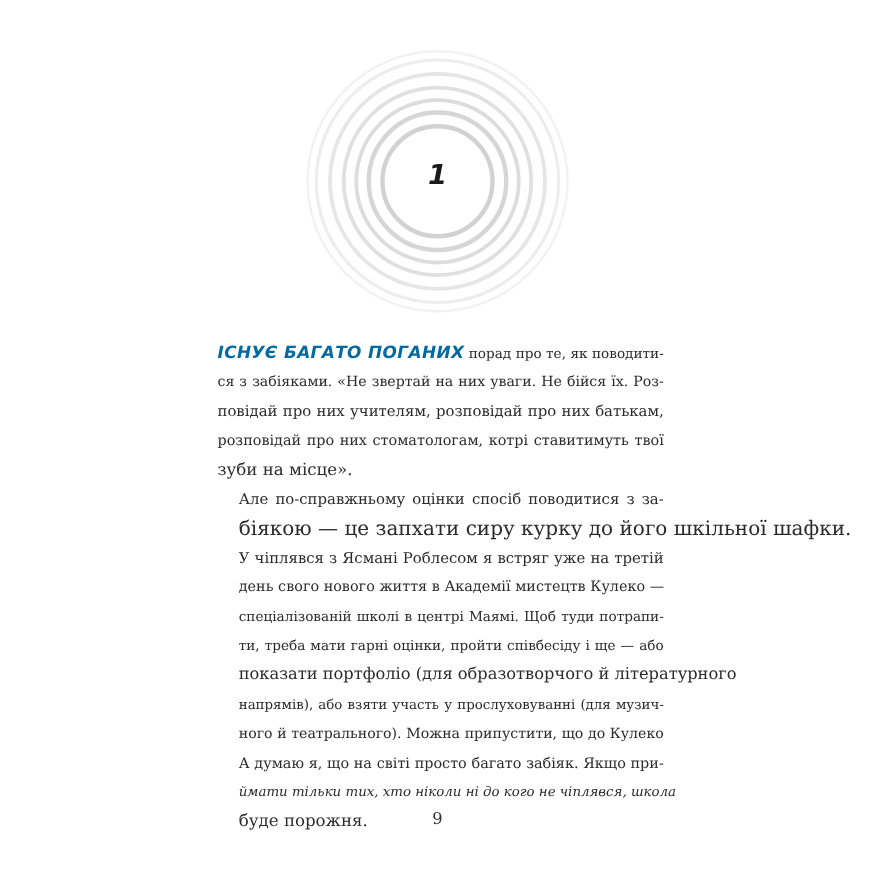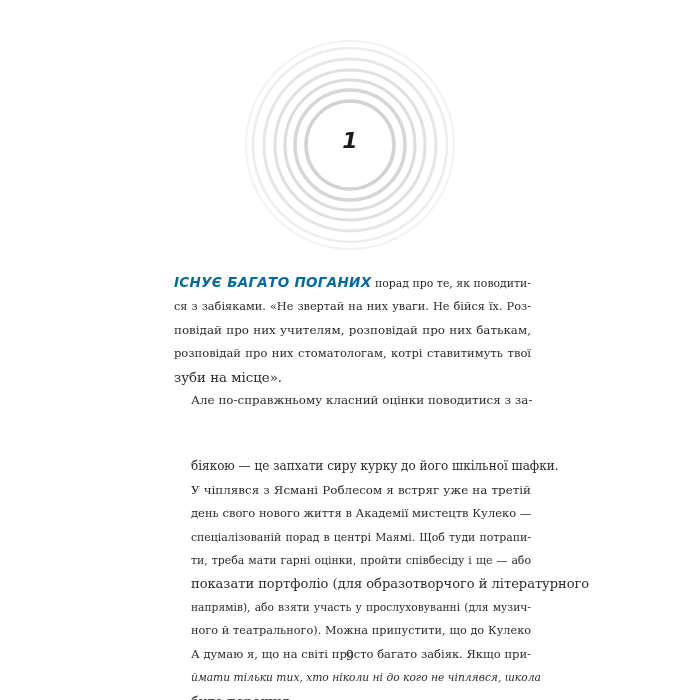--- a/index.html
+++ b/index.html
@@ -50,27 +50,27 @@
 
   <div class="body-text">
     <p>
       <span class="line" style="font-size: 10.9px;"><span class="lead">ІСНУЄ БАГАТО ПОГАНИХ</span><span> порад про те, як поводити-</span></span>
       <span class="line" style="font-size: 11.3px;">ся з забіяками. «Не звертай на них уваги. Не бійся їх. Роз-</span>
       <span class="line" style="font-size: 11.9px;">повідай про них учителям, розповідай про них батькам,</span>
       <span class="line" style="font-size: 11.5px;">розповідай про них стоматологам, котрі ставитимуть твої</span>
       <span class="line last">зуби на місце».</span>
     </p>
     <p class="indent">
-      <span class="line" style="font-size: 11.9px;">Але по-справжньому класний оцінки поводитися з за-</span>
-      <span class="line last" style="font-size: 12px; margin-top: 43px;">біякою — це запхати сиру курку до його шкільної шафки.</span>
+      <span class="line" style="font-size: 11.9px;">Але по-справжньому оцінки спосіб поводитися з за-</span>
+      <span class="line last" style="font-size: 16px;">біякою — це запхати сиру курку до його шкільної шафки.</span>
     </p>
     <p class="indent">
       <span class="line" style="font-size: 11.9px;">У чіплявся з Ясмані Роблесом я встряг уже на третій</span>
       <span class="line" style="font-size: 11.5px;">день свого нового життя в Академії мистецтв Кулеко —</span>
-      <span class="line" style="font-size: 10.9px;">спеціалізованій порад в центрі Маямі. Щоб туди потрапи-</span>
+      <span class="line" style="font-size: 10.9px;">спеціалізованій школі в центрі Маямі. Щоб туди потрапи-</span>
       <span class="line" style="font-size: 10.9px;">ти, треба мати гарні оцінки, пройти співбесіду і ще — або</span>
       <span class="line" style="font-size: 13px;">показати портфоліо (для образотворчого й літературного</span>
       <span class="line" style="font-size: 10.7px;">напрямів), або взяти участь у прослуховуванні (для музич-</span>
       <span class="line" style="font-size: 11.3px;">ного й театрального). Можна припустити, що до Кулеко</span>
     </p>
     <p class="indent">
       <span class="line" style="font-size: 11.5px;">А думаю я, що на світі просто багато забіяк. Якщо при-</span>
       <span class="line" style="font-size: 10.7px; font-style: italic;">ймати тільки тих, хто ніколи ні до кого не чіплявся, школа</span>
       <span class="line last">буде порожня.</span>
     </p>

